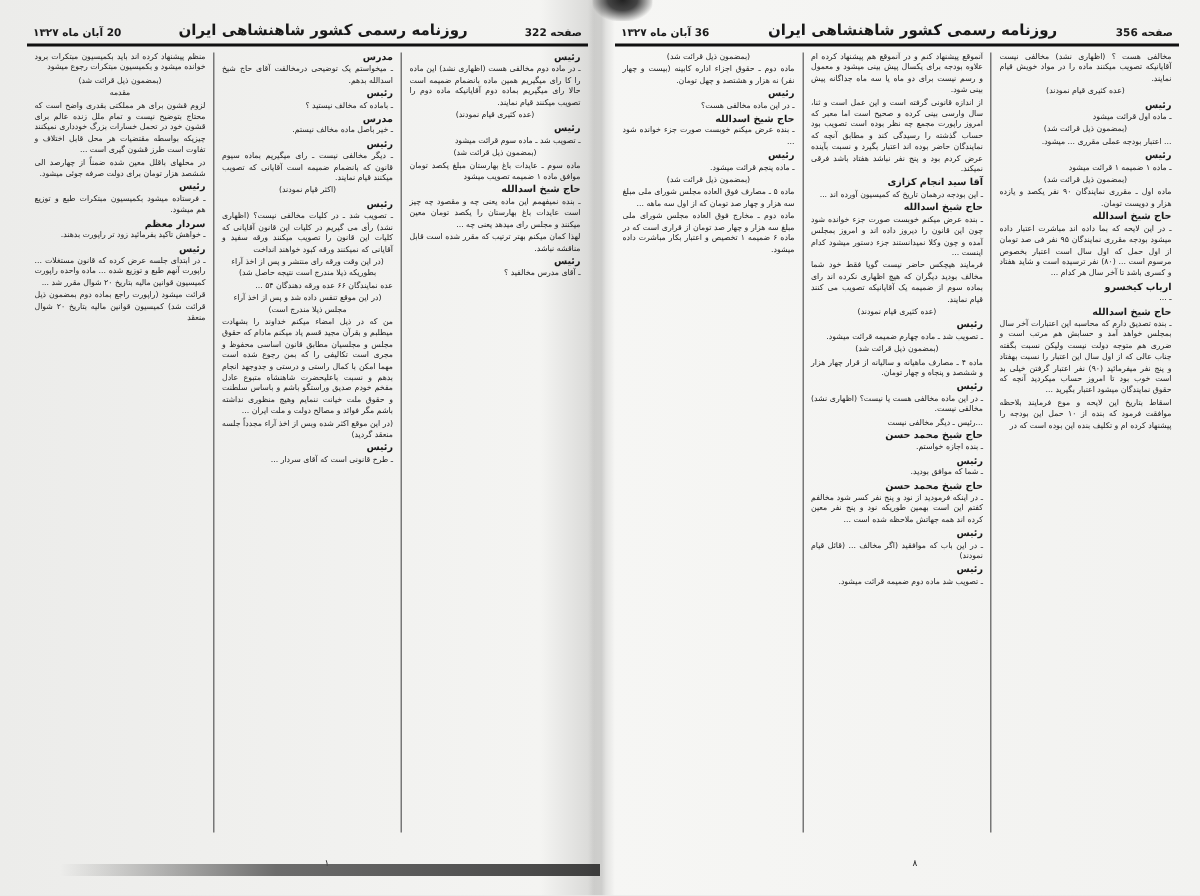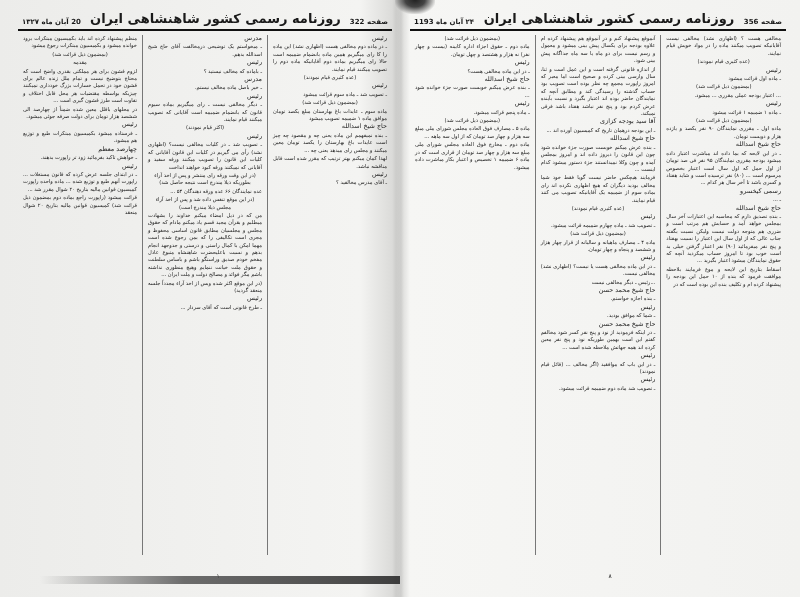--- a/index.html
+++ b/index.html
@@ -31,38 +31,38 @@
   .bottom-bar {
     position: absolute; left: 40px; top: 576px; width: 360px; height: 8px;
     background: linear-gradient(90deg, rgba(0,0,0,0) 0%, #555 40%, #222 100%);
     opacity: 0.85;
   }
   .header {
     position: relative; height: 16px; direction: rtl;
     display: flex; justify-content: space-between; align-items: flex-end;
     font-size: 7px; font-weight: bold; padding: 0 4px;
   }
-  .header .title { font-size: 13px; }
+  .header .title { font-size: 10px; }
   .rule {
     height: 2px; background: #111; margin-top: 3px;
   }
   .columns {
     display: flex; flex-direction: row-reverse; gap: 0;
     height: 520px; margin-top: 4px;
   }
   .col {
     flex: 1; direction: rtl; text-align: justify;
     padding: 0 5px; font-size: 5.2px; line-height: 7.4px;
     border-left: 1px solid #777;
     overflow: hidden;
     font-family: "DejaVu Sans", sans-serif;
   }
   .col:last-child { border-left: none; }
   .col p { margin: 0 0 1px 0; }
-  .col .speaker { font-weight: normal; font-size: 6.4px; }
+  .col .speaker { font-weight: bold; font-size: 6.4px; }
   .col .note { text-align: center; }
   .folio {
     position: absolute; bottom: 18px; width: 100%; text-align: center;
     font-size: 6px; direction: rtl;
   }
 </style>
 </head>
 <body>
 
 <div class="spread">
@@ -110,61 +110,61 @@
           <p>ـ طرح قانونی است که آقای سردار ...</p>
         </div>
       <div class="col">
           <p>منظم پیشنهاد کرده اند باید بکمیسیون مبتکرات برود خوانده میشود و بکمیسیون مبتکرات رجوع میشود</p>
           <p class="note">(بمضمون ذیل قرائت شد)</p>
           <p class="note">مقدمه</p>
           <p>لزوم قشون برای هر مملکتی بقدری واضح است که محتاج بتوضیح نیست و تمام ملل زنده عالم برای قشون خود در تحمل خسارات بزرگ خودداری نمیکنند چیزیکه بواسطه مقتضیات هر محل قابل اختلاف و تفاوت است طرز قشون گیری است ...</p>
           <p>در محلهای باقلل معین شده ضمناً از چهارصد الی ششصد هزار تومان برای دولت صرفه جوئی میشود.</p>
           <p class="speaker">رئیس</p>
           <p>ـ فرستاده میشود بکمیسیون مبتکرات طبع و توزیع هم میشود.</p>
-          <p class="speaker">چهارصد معظم</p>
+          <p class="speaker">سردار معظم</p>
           <p>ـ خواهش تاکید بفرمائید زود تر راپورت بدهند.</p>
           <p class="speaker">رئیس</p>
           <p>ـ در ابتدای جلسه عرض کرده که قانون مستغلات ... راپورت آنهم طبع و توزیع شده ... ماده واحده راپورت کمیسیون قوانین مالیه بتاریخ ۲۰ شوال مقرر شد ...</p>
           <p>قرائت میشود (راپورت راجع بماده دوم بمضمون ذیل قرائت شد) کمیسیون قوانین مالیه بتاریخ ۲۰ شوال منعقد</p>
         </div>
     </div>
     <div class="folio">۱</div>
   </div>
 
   <div class="page right">
     <div class="header">
       <span>صفحه 356</span>
       <span class="title">روزنامه رسمی کشور شاهنشاهی ایران</span>
-      <span>۲۴ آبان ماه 1193</span>
+      <span>36 آبان ماه ۱۳۲۷</span>
     </div>
     <div class="rule"></div>
     <div class="columns">
       <div class="col">
           <p>مخالفی هست ؟ (اظهاری نشد) مخالفی نیست آقایانیکه تصویب میکنند ماده را در مواد خویش قیام نمایند.</p>
           <p class="note">(عده کثیری قیام نمودند)</p>
           <p class="speaker">رئیس</p>
           <p>ـ ماده اول قرائت میشود</p>
           <p class="note">(بمضمون ذیل قرائت شد)</p>
           <p>... اعتبار بودجه عملی مقرری ... میشود.</p>
           <p class="speaker">رئیس</p>
           <p>ـ ماده ۱ ضمیمه ۱ قرائت میشود</p>
           <p class="note">(بمضمون ذیل قرائت شد)</p>
           <p>ماده اول ـ مقرری نمایندگان ۹۰ نفر یکصد و یازده هزار و دویست تومان.</p>
           <p class="speaker">حاج شیخ اسدالله</p>
           <p>ـ در این لایحه که بما داده اند مباشرت اعتبار داده میشود بودجه مقرری نمایندگان ۹۵ نفر فی صد تومان از اول حمل که اول سال است اعتبار بخصوص مرسوم است ... (۸۰) نفر ترسیده است و شاید هفتاد و کسری باشد تا آخر سال هر کدام ...</p>
-          <p class="speaker">رسمی کیخسرو</p>
+          <p class="speaker">ارباب کیخسرو</p>
           <p>ـ ...</p>
           <p class="speaker">حاج شیخ اسدالله</p>
           <p>ـ بنده تصدیق دارم که محاسبه این اعتبارات آخر سال بمجلس خواهد آمد و حسابش هم مرتب است و ضرری هم متوجه دولت نیست ولیکن نسبت بگفته جناب عالی که از اول سال این اعتبار را نسبت بهفتاد و پنج نفر میفرمائید (۹۰) نفر اعتبار گرفتن خیلی بد است خوب بود تا امروز حساب میکردید آنچه که حقوق نمایندگان میشود اعتبار بگیرید ...</p>
           <p>اسقاط بتاریخ این لایحه و موع فرمایند بلاحظه موافقت فرمود که بنده از ۱۰ حمل این بودجه را پیشنهاد کرده ام و تکلیف بنده این بوده است که در</p>
         </div>
       <div class="col">
           <p>آنموقع پیشنهاد کنم و در آنموقع هم پیشنهاد کرده ام علاوه بودجه برای یکسال پیش بینی میشود و معمول و رسم نیست برای دو ماه یا سه ماه جداگانه پیش بینی شود.</p>
           <p>از اندازه قانونی گرفته است و این عمل است و ثنا، سال وارسی بینی کرده و صحیح است اما معبر که امروز راپورت مجمع چه نظر بوده است تصویب بود حساب گذشته را رسیدگی کند و مطابق آنچه که نمایندگان حاضر بوده اند اعتبار بگیرد و نسبت بآینده عرض کردم بود و پنج نفر نباشد هفتاد باشد فرقی نمیکند.</p>
-          <p class="speaker">آقا سید بودجه کزازی</p>
+          <p class="speaker">آقا سید انجام کزازی</p>
           <p>ـ این بودجه درهمان تاریخ که کمیسیون آورده اند ...</p>
           <p class="speaker">حاج شیخ اسدالله</p>
           <p>ـ بنده عرض میکنم خوبست صورت جزء خوانده شود چون این قانون را دیروز داده اند و امروز بمجلس آمده و چون وکلا نمیدانستند جزء دستور میشود کدام اینست ...</p>
           <p>فرمایند هیچکس حاضر نیست گویا فقط خود شما مخالف بودید دیگران که هیچ اظهاری نکرده اند رای بماده سوم از ضمیمه یک آقایانیکه تصویب می کنند قیام نمایند.</p>
           <p class="note">(عده کثیری قیام نمودند)</p>
           <p class="speaker">رئیس</p>
           <p>ـ تصویب شد ـ ماده چهارم ضمیمه قرائت میشود.</p>
           <p class="note">(بمضمون ذیل قرائت شد)</p>
           <p>ماده ۴ ـ مصارف ماهیانه و سالیانه از قرار چهار هزار و ششصد و پنجاه و چهار تومان.</p>
           <p class="speaker">رئیس</p>

